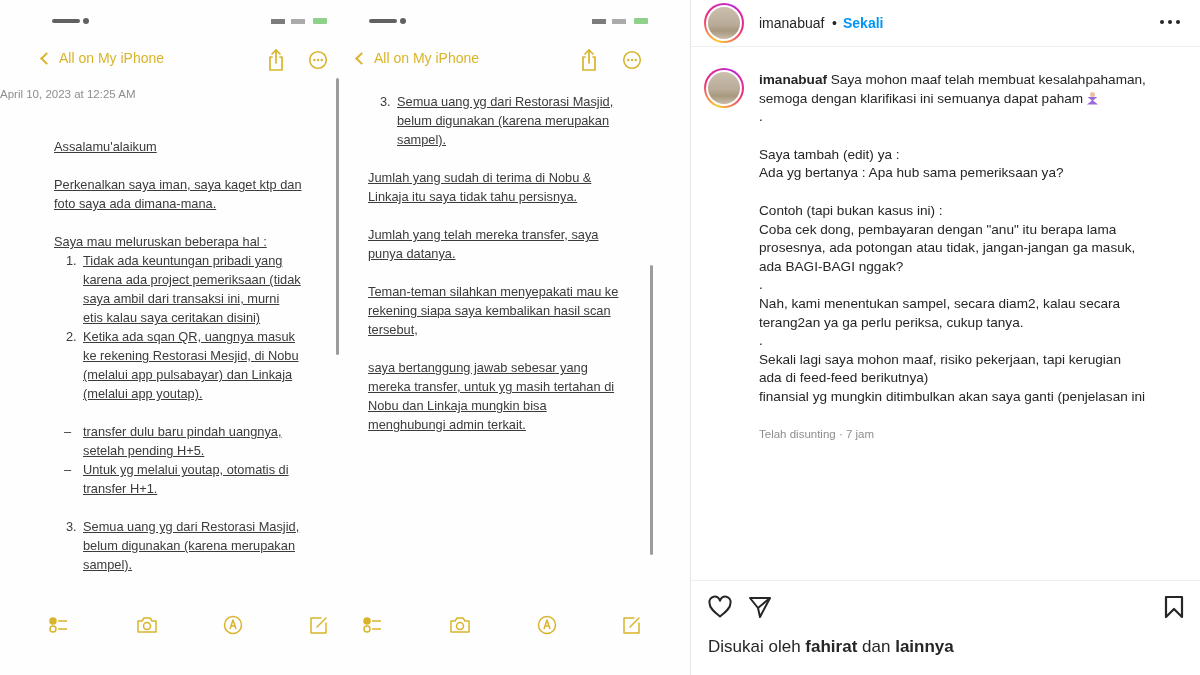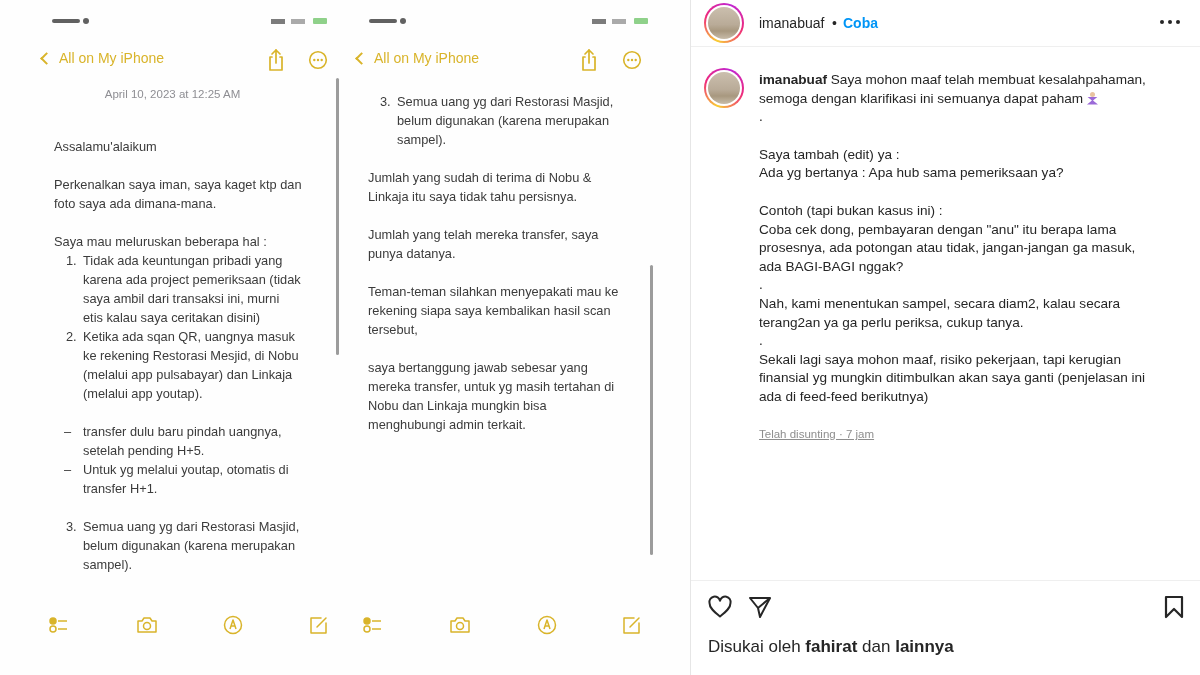--- a/index.html
+++ b/index.html
@@ -19,24 +19,24 @@
   .status-right .sig { position: absolute; left: 0; top: 1px; width: 14px; height: 5px; background: #444; opacity: .7; }
   .status-right .net { position: absolute; left: 20px; top: 1px; width: 14px; height: 5px; background: #555; opacity: .5; }
   .status-right .bat { position: absolute; right: 0; top: 0; width: 14px; height: 6px; background: #8fd18a; border-radius: 1px; }
 
   .nav-bar { position: absolute; top: 48px; left: 0; right: 0; height: 26px; }
   .back-btn { position: absolute; top: 2px; display: flex; align-items: center; color: #d9b42a; font-size: 14px; cursor: pointer; }
   .back-chev { width: 9px; height: 9px; border-left: 2.3px solid #d9b42a; border-bottom: 2.3px solid #d9b42a; transform: rotate(45deg); margin-right: 8px; }
   .icon-btn { position: absolute; top: 0; width: 22px; height: 24px; cursor: pointer; }
   .icon-btn svg { width: 100%; height: 100%; }
 
-  .note-date { position: absolute; top: 88px; left: 0; width: 345px; text-align: center; font-size: 11.5px; color: #8e8e93; }
+  .note-date { position: absolute; top: 88px; left: 0; width: 345px; font-size: 11.5px; color: #8e8e93; }
 
   .note-body { position: absolute; font-size: 12.8px; line-height: 19px; color: #3b3b3b; }
-  .note-body p { margin: 0; }
+  .note-body p { margin: 0; text-decoration: underline; }
   .gap { height: 19px; }
   .list-item { position: relative; padding-left: 29px; }
   .list-item .num { position: absolute; left: 12px; top: 0; }
   .dash-item { position: relative; padding-left: 29px; }
   .dash-item .dash { position: absolute; left: 10px; top: 0; }
 
   .scrollbar { position: absolute; width: 3px; background: #9c9c9c; border-radius: 2px; }
 
   .notes-toolbar { position: absolute; top: 614px; left: 0; right: 0; height: 24px; }
   .tb-icon { position: absolute; top: 0; width: 22px; height: 22px; cursor: pointer; }
@@ -53,21 +53,21 @@
   .ig-follow { position: absolute; top: 15px; left: 152px; font-size: 14px; color: #0095f6; font-weight: bold; cursor: pointer; }
   .ig-more { position: absolute; top: 12px; right: 20px; width: 20px; height: 20px; cursor: pointer; display: flex; align-items: center; justify-content: space-between; }
   .ig-more span { width: 4px; height: 4px; border-radius: 50%; background: #262626; }
 
   .ig-caption { position: absolute; top: 71px; left: 68px; width: 420px; font-size: 13.6px; line-height: 18.6px; color: #262626; }
   .ig-caption .cap-user { font-weight: bold; cursor: pointer; }
   .cap-line { white-space: nowrap; }
   .emoji { display: inline-block; width: 11px; height: 13px; vertical-align: -2px; position: relative; }
   .emoji::before { content: ""; position: absolute; left: 3px; top: 0; width: 5px; height: 5px; border-radius: 50%; background: #e8c3a0; }
   .emoji::after { content: ""; position: absolute; left: 0; top: 5px; width: 11px; height: 8px; background: #9b6ad8; clip-path: polygon(0 0, 45% 50%, 0 100%, 100% 100%, 55% 50%, 100% 0); }
-  .ig-edited { position: absolute; top: 428px; left: 68px; font-size: 11.5px; color: #8e8e8e; text-decoration: underline; }
+  .ig-edited { position: absolute; top: 428px; left: 68px; font-size: 11.5px; color: #8e8e8e; }
 
   .ig-actions-sep { position: absolute; top: 580px; left: 0; right: 0; height: 1px; background: #efefef; }
   .ig-action { position: absolute; top: 594px; width: 26px; height: 26px; cursor: pointer; }
   .ig-action svg { width: 100%; height: 100%; }
   .ig-likes { position: absolute; top: 637px; left: 17px; font-size: 17px; color: #262626; }
   .ig-likes b { font-weight: bold; cursor: pointer; }
   .ig-time { position: absolute; top: 657px; left: 17px; font-size: 9.5px; color: #8e8e8e; letter-spacing: .3px; margin-top: 39px; }
 </style>
 </head>
 <body>
@@ -270,21 +270,21 @@
 
 <div class="ig-panel">
   <div class="ig-header">
     <div class="avatar-ring" style="left:13px; top:3px; width:40px; height:40px;">
       <div class="avatar-inner">
           <div class="avatar-img"></div>
         </div>
     </div>
     <span class="ig-username">imanabuaf</span>
     <span class="ig-dot">•</span>
-    <span class="ig-follow">Coba</span>
+    <span class="ig-follow">Sekali</span>
     <div class="ig-more">
       <span></span>
         <span></span>
         <span></span>
     </div>
   </div>
 
   <div class="avatar-ring" style="left:13px; top:68px; width:40px; height:40px;">
     <div class="avatar-inner">
         <div class="avatar-img"></div>
@@ -307,22 +307,22 @@
     <div class="gap"></div>
     <div class="cap-line">Contoh (tapi bukan kasus ini) :</div>
     <div class="cap-line">Coba cek dong, pembayaran dengan "anu" itu berapa lama</div>
     <div class="cap-line">prosesnya, ada potongan atau tidak, jangan-jangan ga masuk,</div>
     <div class="cap-line">ada BAGI-BAGI nggak?</div>
     <div>.</div>
     <div class="cap-line">Nah, kami menentukan sampel, secara diam2, kalau secara</div>
     <div class="cap-line">terang2an ya ga perlu periksa, cukup tanya.</div>
     <div>.</div>
     <div class="cap-line">Sekali lagi saya mohon maaf, risiko pekerjaan, tapi kerugian</div>
+    <div class="cap-line">ada di feed-feed berikutnya)</div>
     <div class="cap-line">finansial yg mungkin ditimbulkan akan saya ganti (penjelasan ini</div>
-    <div class="cap-line">ada di feed-feed berikutnya)</div>
   </div>
 
   <div class="ig-edited">Telah disunting · 7 jam</div>
 
   <div class="ig-actions-sep"></div>
 
   <div class="ig-action" style="left:16px;">
     <svg viewBox="0 0 26 26" fill="none" stroke="#262626" stroke-width="2" stroke-linejoin="round">
       <path d="M13 22.5C6 17 2.5 13.5 2.5 9a5.2 5.2 0 0 1 10.5-2.2A5.2 5.2 0 0 1 23.5 9c0 4.5-3.5 8-10.5 13.5z"></path>
     </svg>

